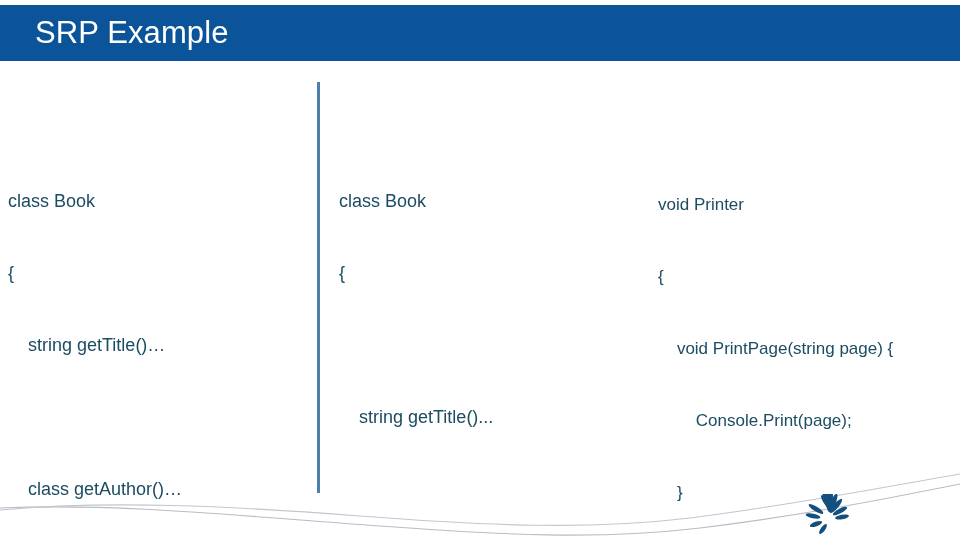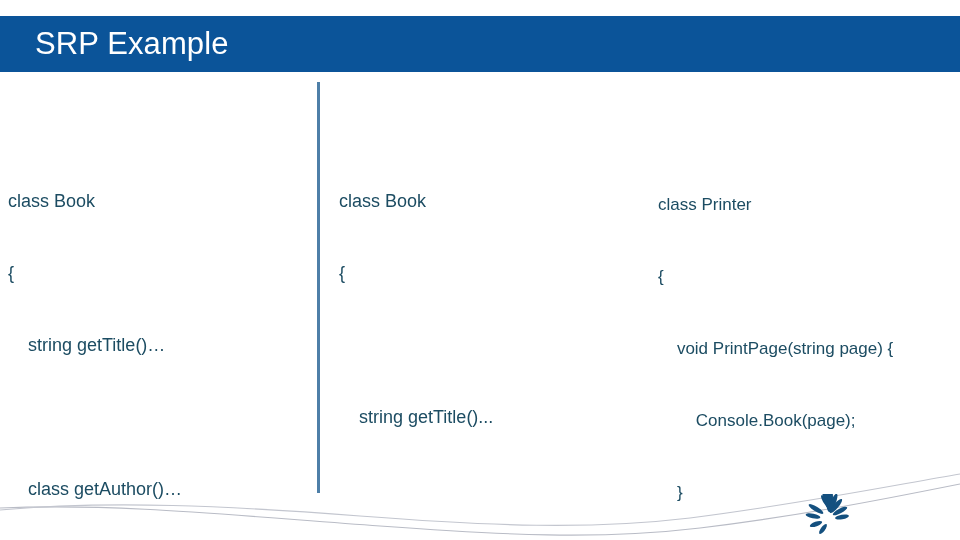--- a/index.html
+++ b/index.html
@@ -15,21 +15,21 @@
     width: 960px;
     height: 540px;
     background: #ffffff;
     overflow: hidden;
   }
 
   
   #title-banner {
     position: absolute;
     left: 0;
-    top: 16px;
+    top: 5px;
     width: 960px;
     height: 56px;
     background: #0B5499;
   }
   #title-text {
     position: absolute;
     left: 35px;
     top: 5px;
     font-size: 31px;
     line-height: 46px;
@@ -126,24 +126,24 @@
     <div class="code-line blank-line">&nbsp;</div>
     <div class="code-line">    string getTitle()...</div>
     
     
     
     
     
   </div>
 
   <div id="code-col-3" class="code-col">
-    <div class="code-line">class Printer</div>
+    <div class="code-line">void Printer</div>
     <div class="code-line">{</div>
     <div class="code-line">    void PrintPage(string page) {</div>
-    <div class="code-line">        Console.Book(page);</div>
+    <div class="code-line">        Console.Print(page);</div>
     <div class="code-line">    }</div>
     
   </div>
 
   <svg id="wave-decoration" viewBox="0 0 960 100" preserveAspectRatio="none">
     <path d="M0,68 C120,63 240,76 380,86 C500,95 600,100 700,88 C800,76 890,58 960,44" fill="none" stroke="#b9bcc6" stroke-width="1.1"></path>
     <path d="M0,70 C110,60 230,66 360,76 C490,86 590,90 690,78 C800,64 890,46 960,34" fill="none" stroke="#c3c6cf" stroke-width="1.1"></path>
   </svg>
 
   <svg id="logo-mark" viewBox="0 0 64 46">

